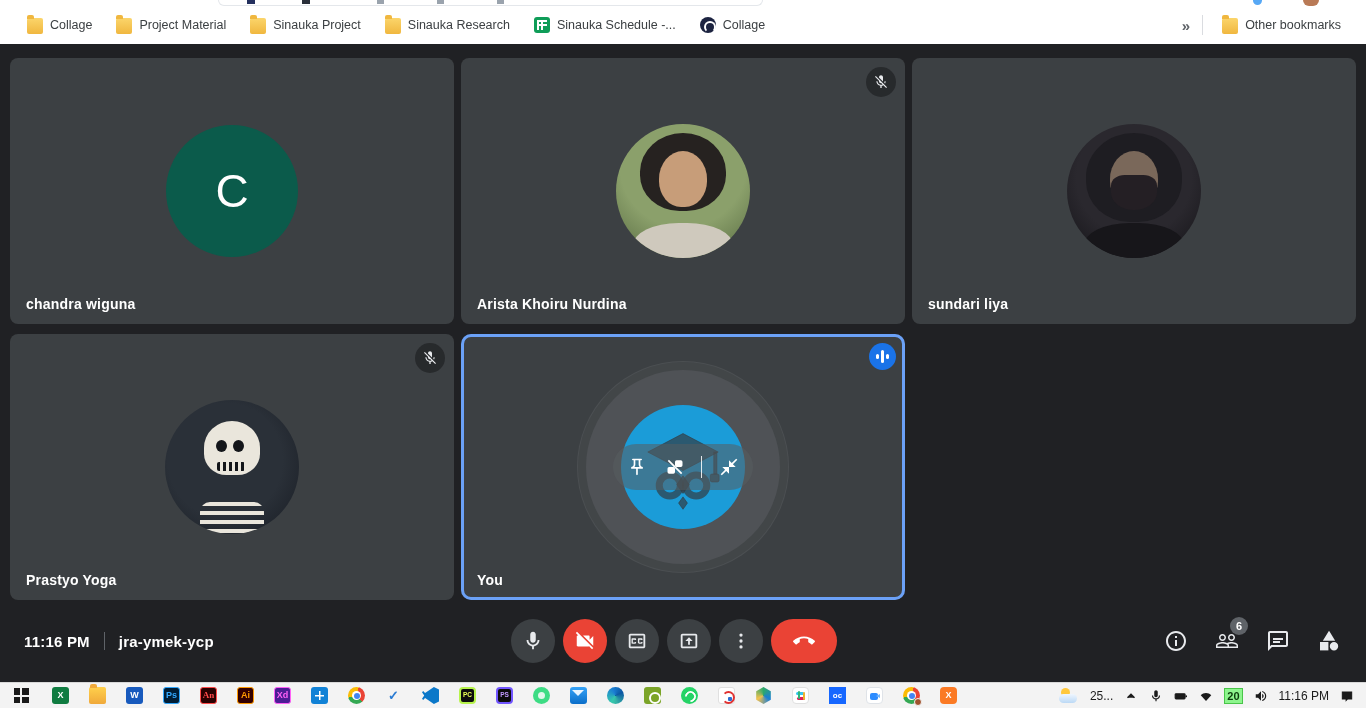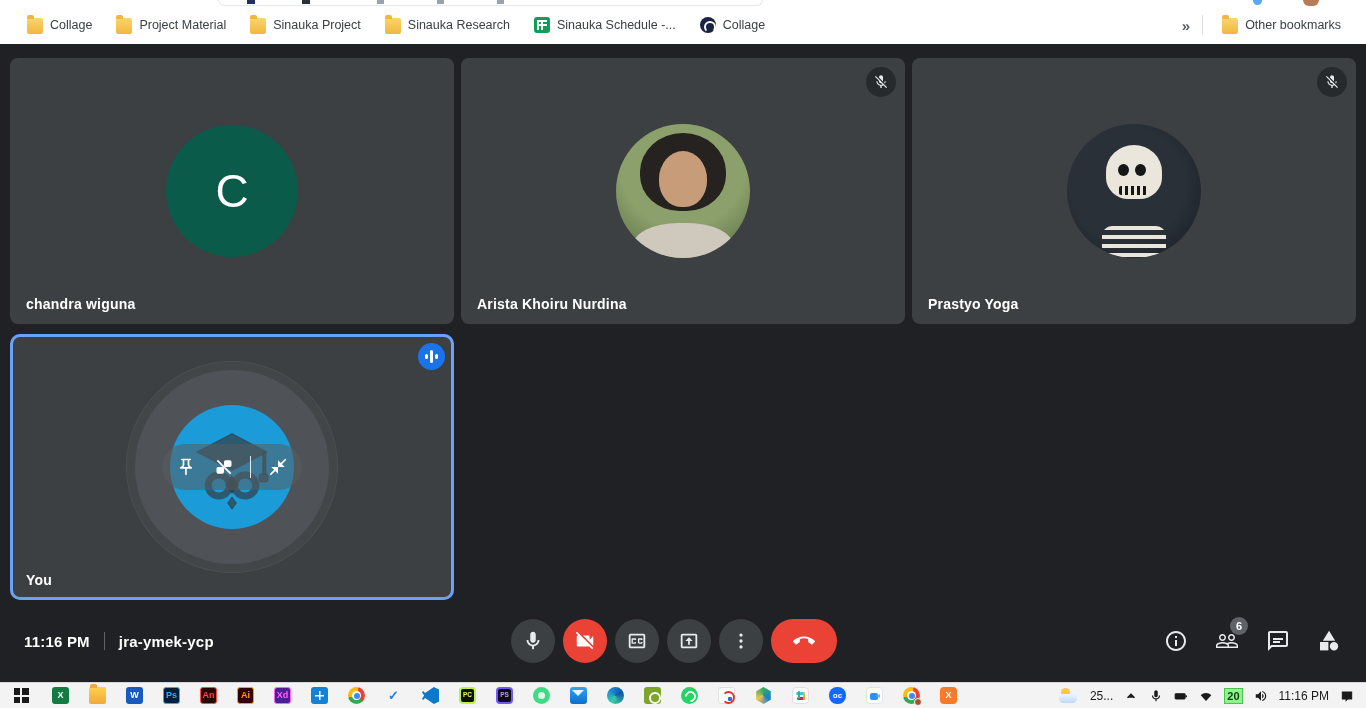--- a/index.html
+++ b/index.html
@@ -113,21 +113,21 @@
   .app { width:17px; height:17px; border-radius:3px; position:relative; display:flex; align-items:center; justify-content:center; }
   .app i { font-style:normal; font-weight:700; font-size:9px; line-height:1; }
   .winlogo { width:15px; height:15px; border-radius:0; background:
       linear-gradient(#f3f3f3,#f3f3f3) center/2px 100% no-repeat,
       linear-gradient(#f3f3f3,#f3f3f3) center/100% 2px no-repeat, #1a1a1a; }
   .excel { background:#107c41; color:#fff; }
   .explorer { background:linear-gradient(#ffd04c,#f0a93a); border-radius:2px; }
   .explorer::before { content:""; position:absolute; top:-3px; left:1px; width:7px; height:4px; background:#f0a93a; border-radius:2px 2px 0 0; }
   .word { background:#185abd; color:#fff; }
   .psh { background:#001e36; color:#31a8ff; border:1px solid #31a8ff; }
-  .anim { background:#2a0000; color:#ff4a4a; border:1px solid #ff4a4a; }
+  .anim { background:#2a0000; color:#ff4a4a; border:1px solid #ff4a4a;font-family:Liberation Serif, serif; }
   .illus { background:#300; color:#ff9a00; border:1px solid #ff9a00; }
   .axd { background:#4c1d95; color:#ff61f6; border:1px solid #ff61f6; }
   .cal { background:#1182d6; }
   .cal::before { content:""; position:absolute; inset:4px; background:
       linear-gradient(#fff,#fff) center/100% 1.5px no-repeat,
       linear-gradient(#fff,#fff) center/1.5px 100% no-repeat; }
   .chromeic { border-radius:50%; background:conic-gradient(from 135deg, #34a853 0 120deg, #fbbc05 120deg 240deg, #ea4335 240deg 360deg); }
   .chromeic::before { content:""; position:absolute; left:4px; top:4px; width:9px; height:9px; background:#fff; border-radius:50%; }
   .chromeic::after { content:""; position:absolute; left:5.5px; top:5.5px; width:6px; height:6px; background:#4285f4; border-radius:50%; }
   .bluecheck { color:#2b7cd3; font-size:15px; font-weight:700; background:transparent; }
@@ -143,21 +143,21 @@
   .gcam::before { content:""; position:absolute; left:4.5px; top:4.5px; width:8px; height:8px; border:2px solid #fff; border-radius:50%; }
   .whats { background:#25d366; border-radius:50%; }
   .whats::before { content:""; position:absolute; left:4px; top:4px; width:7px; height:7px; border:2px solid #fff; border-radius:50%; border-bottom-color:transparent; transform:rotate(45deg); }
   .swirl { background:#fff; border:1px solid #e0e0e0; }
   .swirl::before { content:""; position:absolute; left:2.5px; top:2.5px; width:9px; height:9px; border:2px solid #e03131; border-radius:50%; border-left-color:transparent; }
   .swirl::after { content:""; position:absolute; right:2px; bottom:2px; width:4px; height:4px; background:#2b6fd4; border-radius:1px; }
   .hexic { background:conic-gradient(#2ea86b, #1b7fd4, #f2c14e, #2ea86b); clip-path:polygon(50% 0,93% 25%,93% 75%,50% 100%,7% 75%,7% 25%); border-radius:0; }
   .slack { background:#fff; border:1px solid #e0e0e0; border-radius:4px; }
   .slack::before { content:""; position:absolute; left:3px; top:4px; width:8px; height:2.5px; border-radius:2px; background:#36c5f0; box-shadow:1px 5px 0 #e01e5a; }
   .slack::after { content:""; position:absolute; left:4.5px; top:3px; width:2.5px; height:8px; border-radius:2px; background:#2eb67d; box-shadow:5px 1px 0 #ecb22e; }
-  .ocic { background:#1667ff; color:#fff; border-radius:8px; }
+  .ocic { background:#1667ff; color:#fff; border-radius:0; }
   .zoomic { background:#fff; border:1px solid #dfe3e8; border-radius:4px; }
   .zoomic::before { content:""; position:absolute; left:2.5px; top:5px; width:8px; height:7px; background:#2d8cff; border-radius:2px; }
   .zoomic::after { content:""; position:absolute; right:2px; top:6px; border-top:2.5px solid transparent; border-bottom:2.5px solid transparent; border-right:4px solid #6fb4ff; }
   .chrome2wrap { position:relative; }
   .profile-dot { position:absolute; right:-2px; bottom:-2px; width:8px; height:8px; border-radius:50%; background:#a0522d; border:1px solid #f3f3f3; }
   .xampp { background:#fb7a24; color:#fff; border-radius:4px; }
 
   .tray { margin-left:auto; display:flex; align-items:center; gap:11px; padding-right:12px; height:100%; color:#1b1b1b; font-size:12px; }
   .tray svg { width:14px; height:14px; fill:#1b1b1b; }
   .weather { position:relative; width:20px; height:15px; }
@@ -237,20 +237,31 @@
       <div class="center-wrap">
           <div class="photo arista">
             <div class="hair"></div>
             <div class="face"></div>
             <div class="torso"></div>
           </div>
         </div>
       <div class="tile-name">Arista Khoiru Nurdina</div>
     </div>
 
+    <div class="tile">
+      <div class="center-wrap">
+          <div class="photo sundari">
+            <div class="hair"></div>
+            <div class="face"></div>
+            <div class="mask"></div>
+            <div class="torso"></div>
+          </div>
+        </div>
+      <div class="tile-name">sundari liya</div>
+    </div>
 
     <div class="tile">
       <div class="mic-badge">
         <svg viewBox="0 0 24 24">
             <path d="M19 11h-1.7c0 .74-.16 1.43-.43 2.05l1.23 1.23c.56-.98.9-2.09.9-3.28zM4.27 3L3 4.27l6.01 6.01V11c0 1.66 1.33 3 2.99 3 .22 0 .44-.03.65-.08l1.66 1.66c-.71.33-1.5.52-2.31.52-2.76 0-5.3-2.1-5.3-5.1H5c0 3.41 2.72 6.23 6 6.72V21h2v-3.28c.91-.13 1.77-.45 2.54-.9L19.73 21 21 19.73 4.27 3zM15 11V5c0-1.66-1.34-3-3-3S9 3.34 9 5v.18l5.98 5.99c0-.06.02-.11.02-.17z"></path>
           </svg>
       </div>
       <div class="center-wrap">
           <div class="photo prastyo">
             <div class="face"></div>

